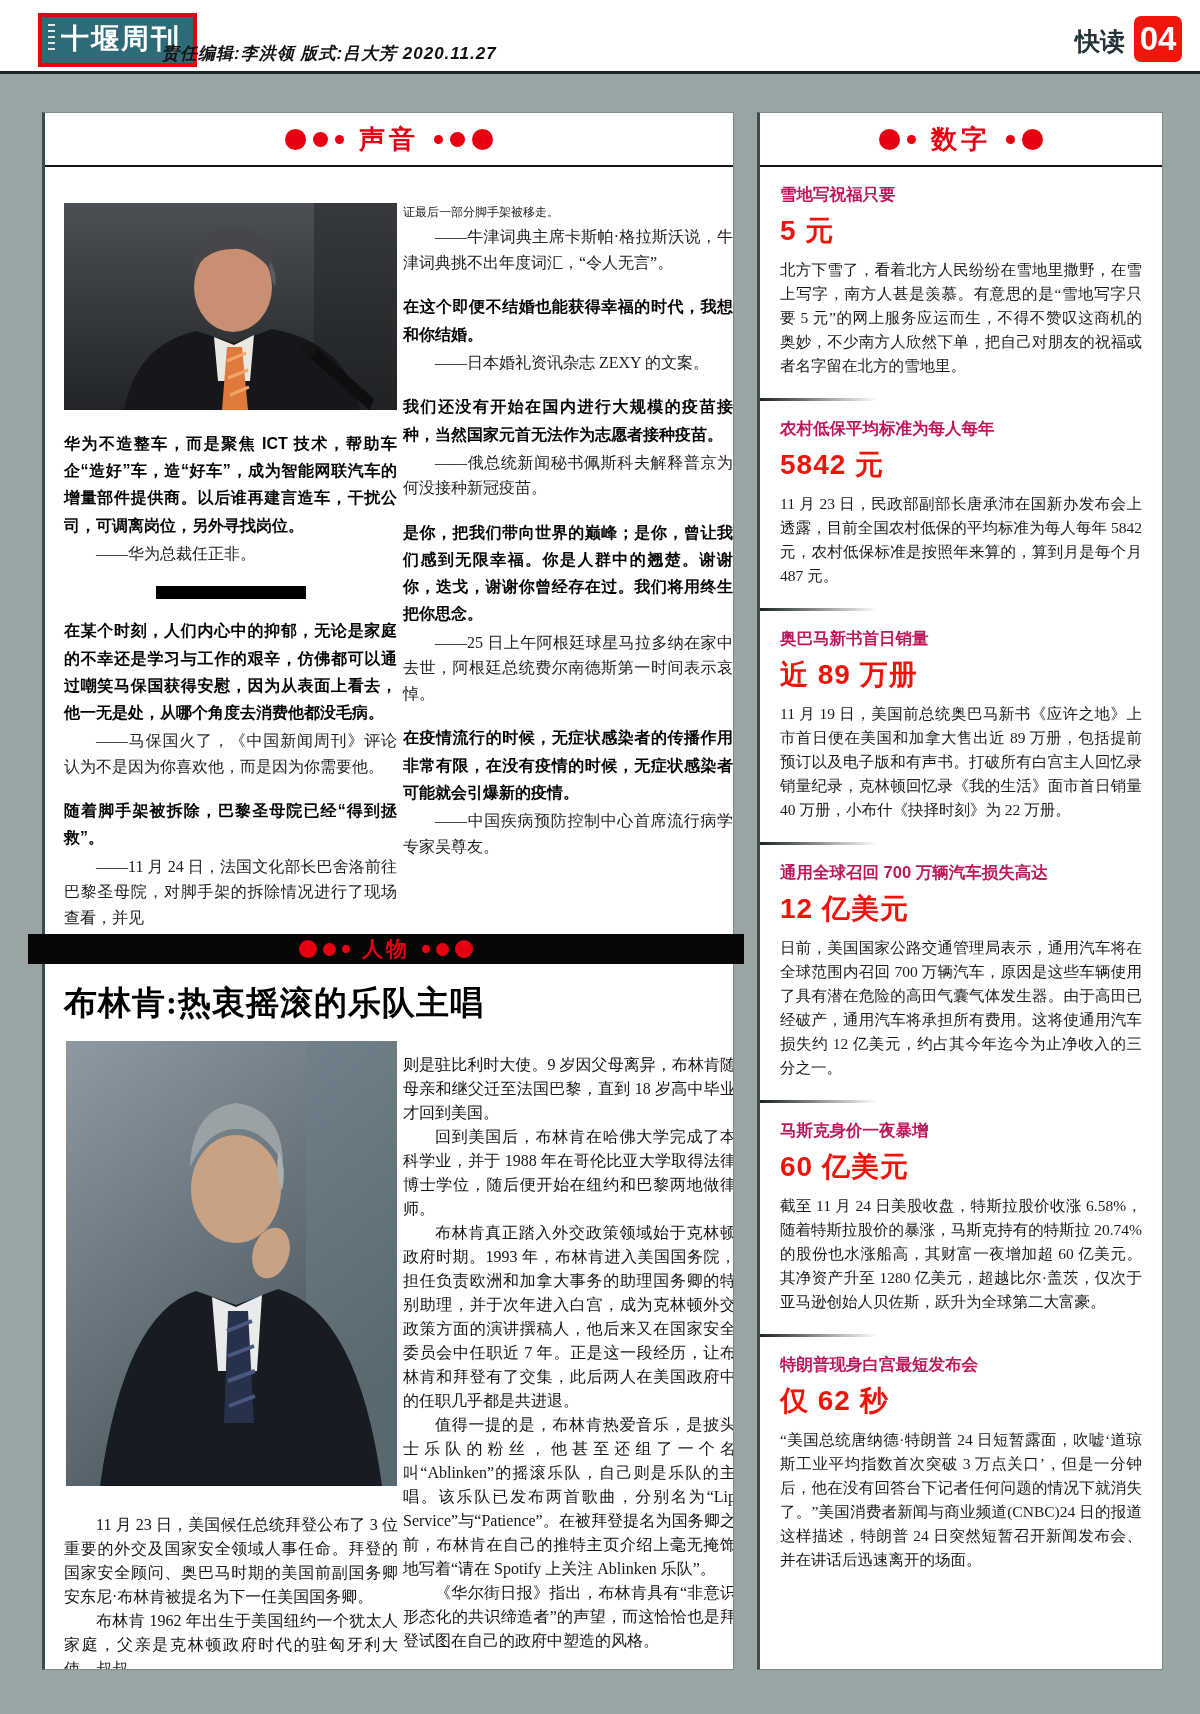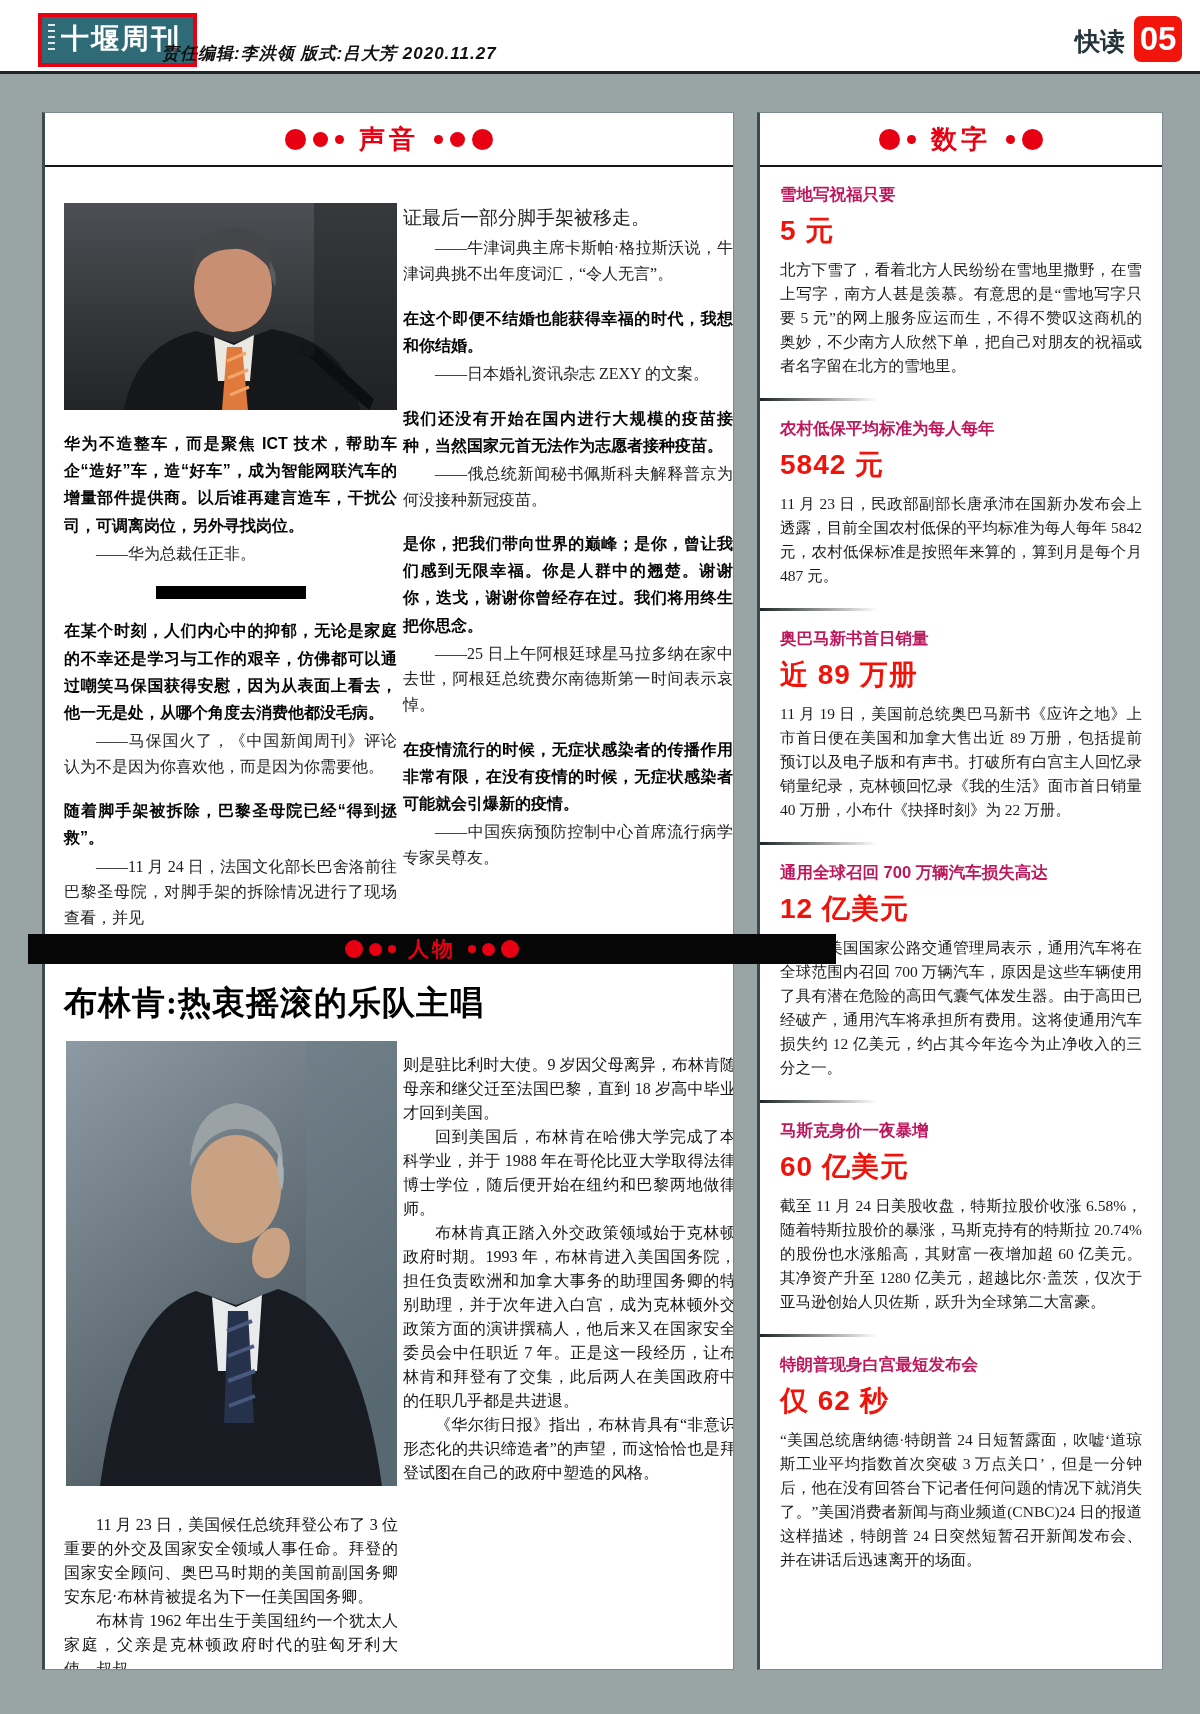--- a/index.html
+++ b/index.html
@@ -77,29 +77,29 @@
   .v-col > div { text-align:justify; }
   .t-quote {
     font-family:"Liberation Sans", sans-serif; font-weight:700;
     font-size:16px; line-height:1.7; color:#050505; margin-top:18px;
   }
   .t-attr {
     font-family:"Liberation Serif", serif; font-size:16px; line-height:1.6;
     color:#222; text-indent:2em; margin-top:2px;
   }
   .t-attrcont {
-    font-family:"Liberation Serif", serif; font-size:19px; line-height:1.6; color:#222;
+    font-family:"Liberation Serif", serif; font-size:12px; line-height:1.6; color:#222;
   }
   .t-divider {
     width:150px; height:13px; background:#000; margin:20px auto 6px auto;
   }
   .v-col > :first-child { margin-top:0; }
   
   .people-band {
-    position:absolute; left:28px; top:934px; width:808px; height:30px;
+    position:absolute; left:28px; top:934px; width:716px; height:30px;
     background:#060606; display:flex; align-items:center; justify-content:center; gap:6px;
     z-index:5;
   }
   .people-band .sec-label { font-size:21px; letter-spacing:3px; margin:0 6px; }
   .people-band .dot.lg { width:18px; height:18px; }
   .people-band .dot.md { width:13px; height:13px; }
   .people-band .dot.sm { width:8px;  height:8px; }
   .people-title {
     position:absolute; left:19px; top:868px; width:420px;
     font-family:"Liberation Serif", serif; font-weight:700;
@@ -135,21 +135,21 @@
 <div class="topbar">
   <div class="masthead">
     <div class="masthead-inner">
       <span class="masthead-marks"></span>
       <span class="masthead-title">十堰周刊</span>
     </div>
   </div>
   <div class="editor-line">责任编辑:李洪领  版式:吕大芳  2020.11.27</div>
   <div class="topbar-right">
     <span class="quickread-label">快读</span>
-    <span class="page-number-box">05</span>
+    <span class="page-number-box">04</span>
   </div>
 </div>
 
 <div class="box left-box">
   <div class="sec-header">
     <span class="dot lg"></span>
     <span class="dot md"></span>
     <span class="dot sm"></span>
     <span class="sec-label">声音</span>
     <span class="dot sm"></span>
@@ -253,20 +253,21 @@
 
   <div class="v-item t-para">布林肯 1962 年出生于美国纽约一个犹太人家庭，父亲是克林顿政府时代的驻匈牙利大使，叔叔</div>
 </div>
   <div class="p-col p-col2">
   <div class="v-item t-paracont">则是驻比利时大使。9 岁因父母离异，布林肯随母亲和继父迁至法国巴黎，直到 18 岁高中毕业才回到美国。</div>
 
   <div class="v-item t-para">回到美国后，布林肯在哈佛大学完成了本科学业，并于 1988 年在哥伦比亚大学取得法律博士学位，随后便开始在纽约和巴黎两地做律师。</div>
 
   <div class="v-item t-para">布林肯真正踏入外交政策领域始于克林顿政府时期。1993 年，布林肯进入美国国务院，担任负责欧洲和加拿大事务的助理国务卿的特别助理，并于次年进入白宫，成为克林顿外交政策方面的演讲撰稿人，他后来又在国家安全委员会中任职近 7 年。正是这一段经历，让布林肯和拜登有了交集，此后两人在美国政府中的任职几乎都是共进退。</div>
 
+  <div class="v-item t-para">值得一提的是，布林肯热爱音乐，是披头士乐队的粉丝，他甚至还组了一个名叫“Ablinken”的摇滚乐队，自己则是乐队的主唱。该乐队已发布两首歌曲，分别名为“Lip Service”与“Patience”。在被拜登提名为国务卿之前，布林肯在自己的推特主页介绍上毫无掩饰地写着“请在 Spotify 上关注 Ablinken 乐队”。</div>
 
   <div class="v-item t-para">《华尔街日报》指出，布林肯具有“非意识形态化的共识缔造者”的声望，而这恰恰也是拜登试图在自己的政府中塑造的风格。</div>
 </div>
 </div>
 
 <div class="people-band">
   <span class="dot lg"></span>
   <span class="dot md"></span>
   <span class="dot sm"></span>
   <span class="sec-label">人物</span>

